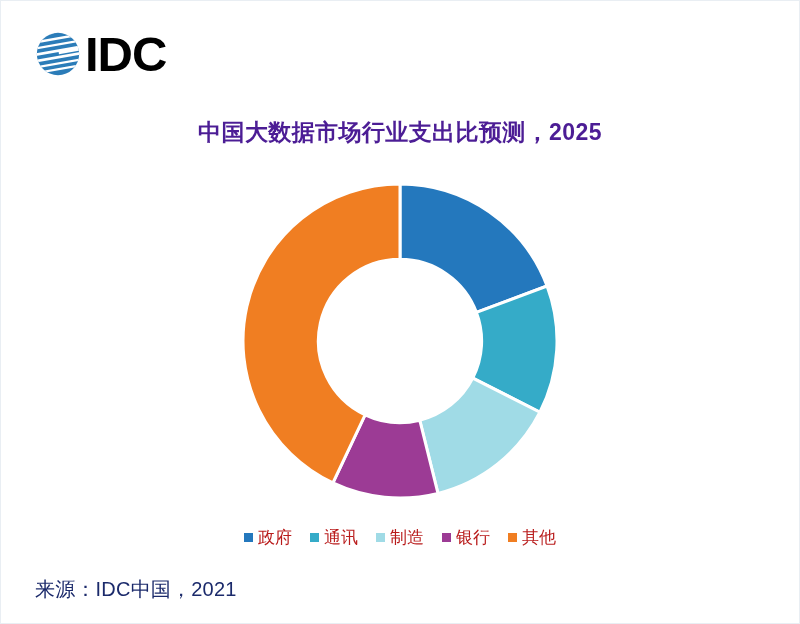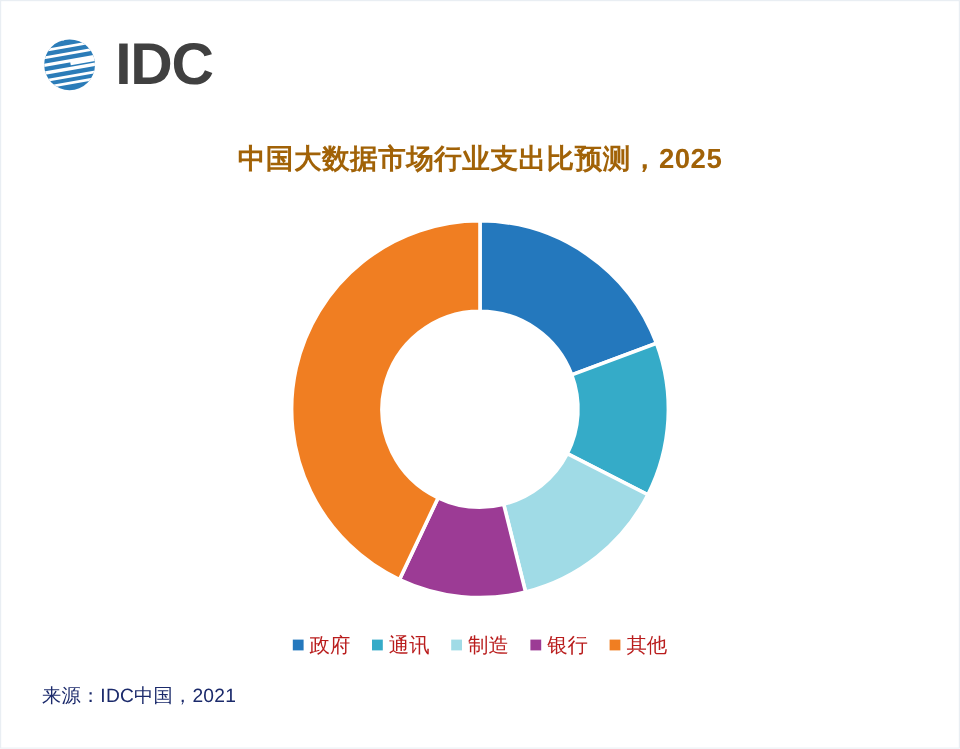--- a/index.html
+++ b/index.html
@@ -31,39 +31,39 @@
     display: flex;
     align-items: center;
     height: 54px;
   }
   #logo-mark {
     width: 46px;
     height: 46px;
     display: block;
   }
   #logo-text {
-    margin-left: 15px;
+    margin-left: 4px;
     font-size: 49px;
     font-weight: 700;
     letter-spacing: -1px;
-    color: #404040;
+    color: #000000;
     line-height: 1;
     font-family: "Liberation Sans", "DejaVu Sans", sans-serif;
   }
 
   
   #chart-title {
     position: absolute;
     left: 0;
     right: 0;
     top: 116px;
     text-align: center;
     font-size: 23px;
     font-weight: 700;
-    color: #a16207;
+    color: #4c1d95;
     letter-spacing: 0.4px;
     font-family: "Liberation Sans", "DejaVu Sans", sans-serif;
   }
 
   
   #donut-wrap {
     position: absolute;
     left: 0;
     right: 0;
     top: 170px;
@@ -103,22 +103,22 @@
     flex: 0 0 auto;
   }
   .legend-label {
     font-family: "Liberation Sans", "DejaVu Sans", sans-serif;
   }
 
   
   #source {
     position: absolute;
     left: 34px;
-    bottom: 32px;
-    font-size: 16px;
+    bottom: 20px;
+    font-size: 20px;
     color: #1b2a6b;
     letter-spacing: 0.2px;
     font-family: "Liberation Sans", "DejaVu Sans", sans-serif;
   }
 </style>
 </head>
 <body>
 
 <div id="slide">
 

